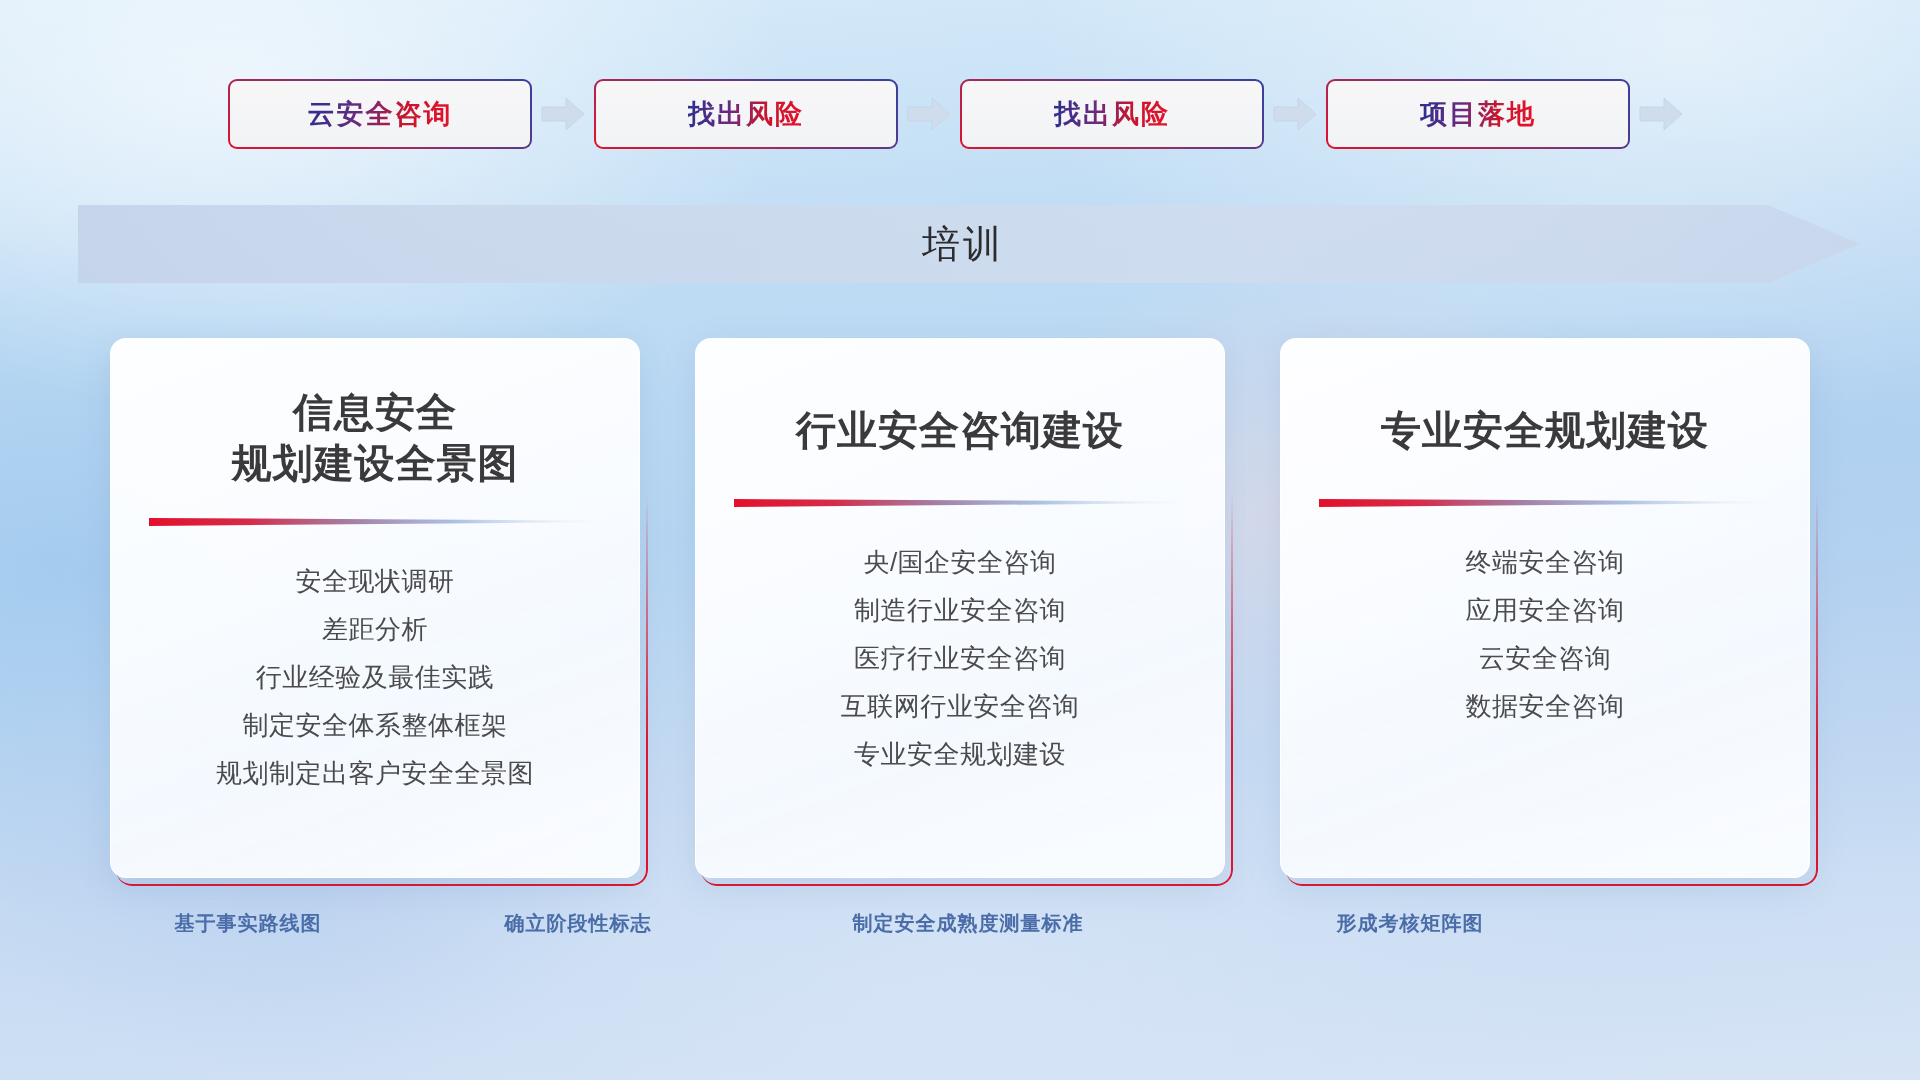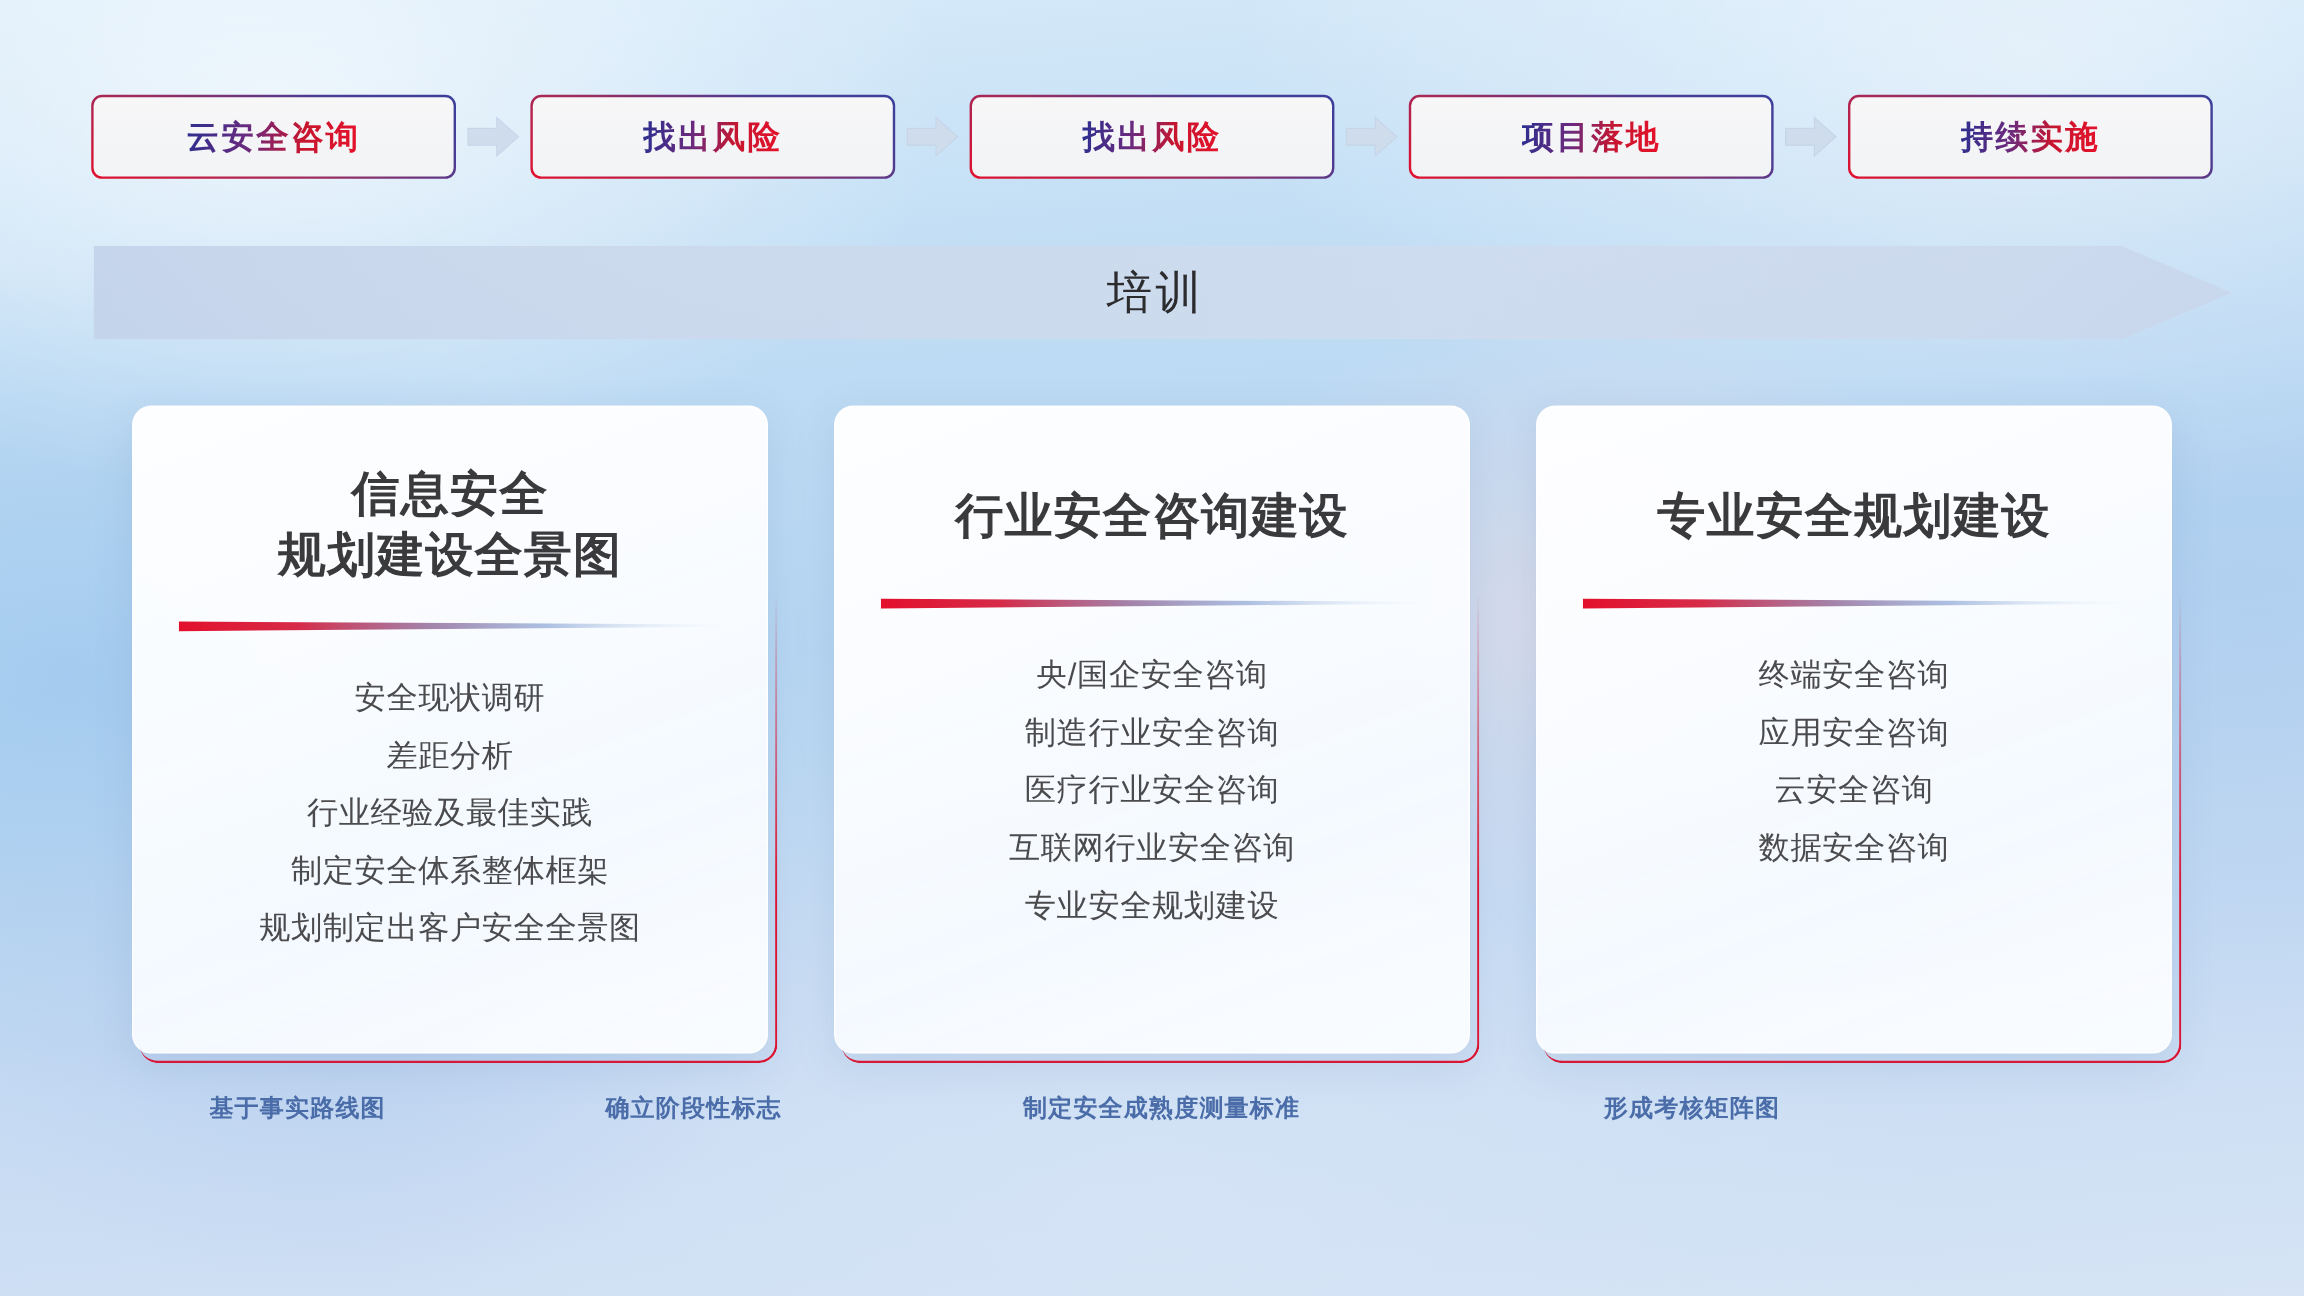--- a/index.html
+++ b/index.html
@@ -244,25 +244,20 @@
       <path d="M2,12 H26 V3 L44,19 L26,35 V26 H2 Z" fill="#cfdcec" stroke="#c6d5e8" stroke-width="1"></path>
     </svg></div>
       <div class="step-box">
         <div class="step-inner">
         <span class="step-label">项目落地</span>
       </div>
       </div>
       <div class="step-arrow"><svg viewBox="0 0 46 38">
       <path d="M2,12 H26 V3 L44,19 L26,35 V26 H2 Z" fill="#cfdcec" stroke="#c6d5e8" stroke-width="1"></path>
     </svg></div>
-      <div class="step-box">
-        <div class="step-inner">
-        <span class="step-label">持续实施</span>
-      </div>
-      </div>
     </div>
 
   <div id="banner">
     <svg viewBox="0 0 1782 78" preserveAspectRatio="none">
       <defs>
         <linearGradient id="bandGrad" x1="0" y1="0" x2="1" y2="0">
           <stop offset="0%" stop-color="#c4d3ea" stop-opacity="0.92"></stop>
           <stop offset="30%" stop-color="#ccd8ec" stop-opacity="0.86"></stop>
           <stop offset="62%" stop-color="#d2dcee" stop-opacity="0.80"></stop>
           <stop offset="100%" stop-color="#c9d6ec" stop-opacity="0.88"></stop>

